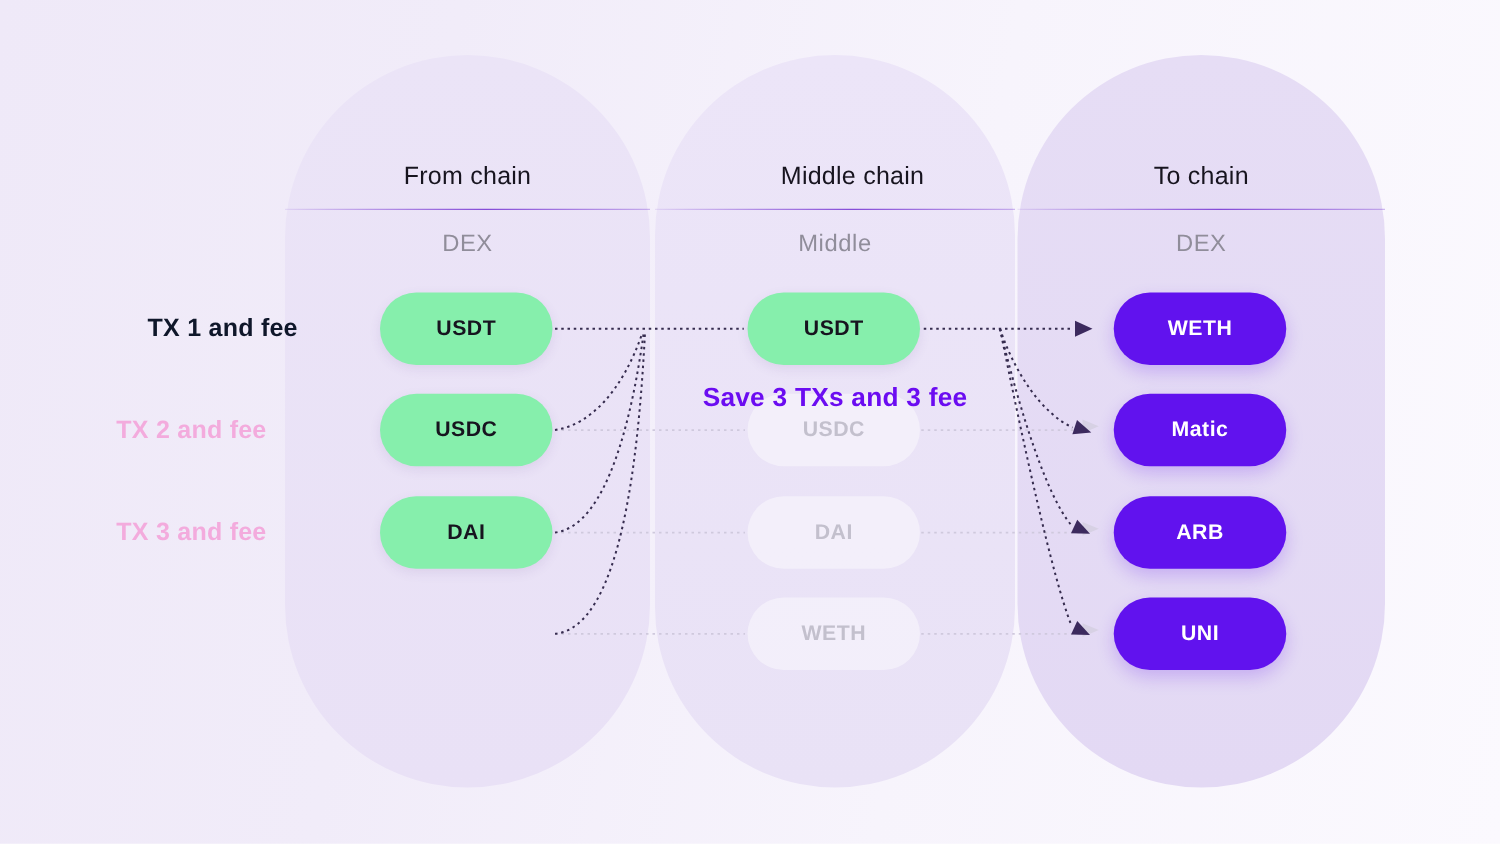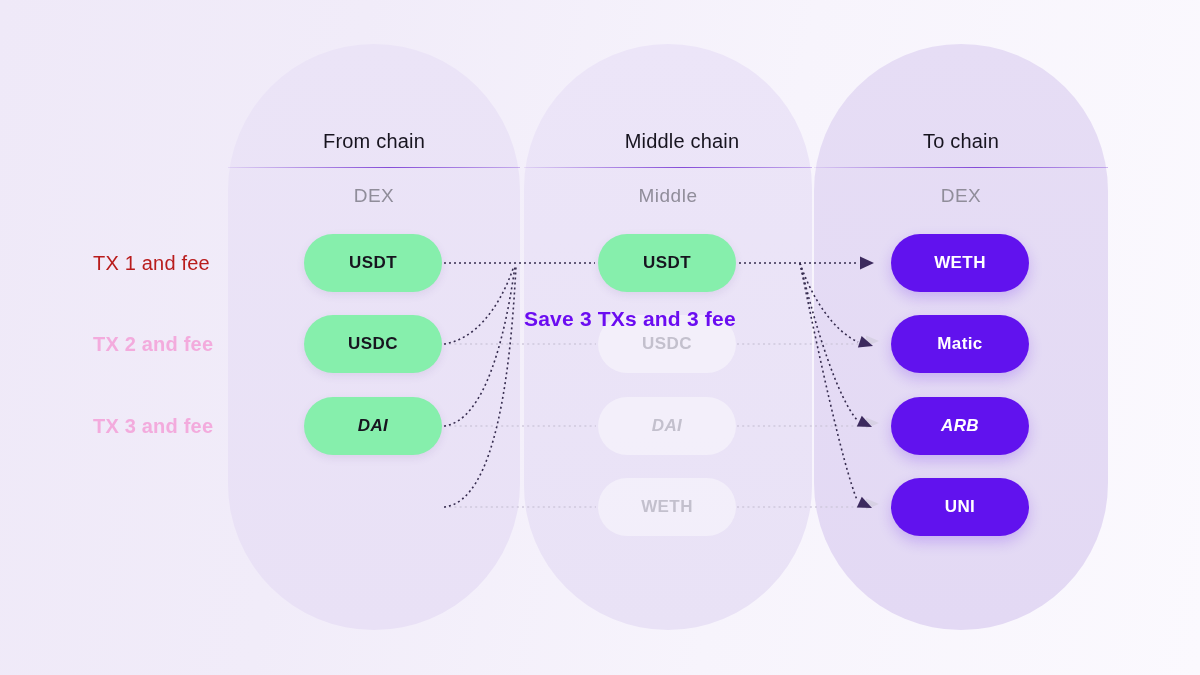--- a/index.html
+++ b/index.html
@@ -25,32 +25,32 @@
 
   
   .pill{position:absolute;width:138px;height:58px;border-radius:29px;
     display:flex;align-items:center;justify-content:center;
     font-size:17px;font-weight:700;letter-spacing:.4px;z-index:2;}
   .pill.white{background:#86efac;color:#17141f;box-shadow:0 3px 9px rgba(90,60,140,.10);}
   .pill.faded{background:rgba(255,255,255,.42);color:#c3c0cd;box-shadow:none;}
   .pill.purple{background:#6112ee;color:#ffffff;box-shadow:0 6px 14px rgba(97,18,238,.22);}
 
   
-  .r1{top:234px;} .r2{top:315px;} .r3{top:397px;font-style:italic;} .r4{top:478px;}
+  .r1{top:234px;} .r2{top:315px;} .r3{top:397px;} .r4{top:478px;}
   .c-from{left:304px;} .c-mid{left:598px;} .c-to{left:891px;}
 
   
   .tx-label{position:absolute;left:93px;width:220px;height:28px;line-height:28px;
     font-size:20px;letter-spacing:.2px;text-align:left;}
-  .tx-label.active{color:#b91c1c;font-weight:400;}
+  .tx-label.active{color:#0f172a;font-weight:700;margin-left:25px;}
   .tx-label.muted {color:#f3abdd;font-weight:600;}
   .ty1{top:249px;} .ty2{top:330px;} .ty3{top:412px;} .ty4{top:493px;}
 
   
-  .save-note{position:absolute;top:307px;left:524px;width:288px;
+  .save-note{position:absolute;top:307px;left:524px;width:288px;text-align:center;
     font-size:21px;font-weight:700;color:#6b0cf1;z-index:6;letter-spacing:.2px;}
 
   
   svg.arrows{position:absolute;left:0;top:0;z-index:3;pointer-events:none;}
 </style>
 </head>
 <body>
 
 <div class="canvas">
 

